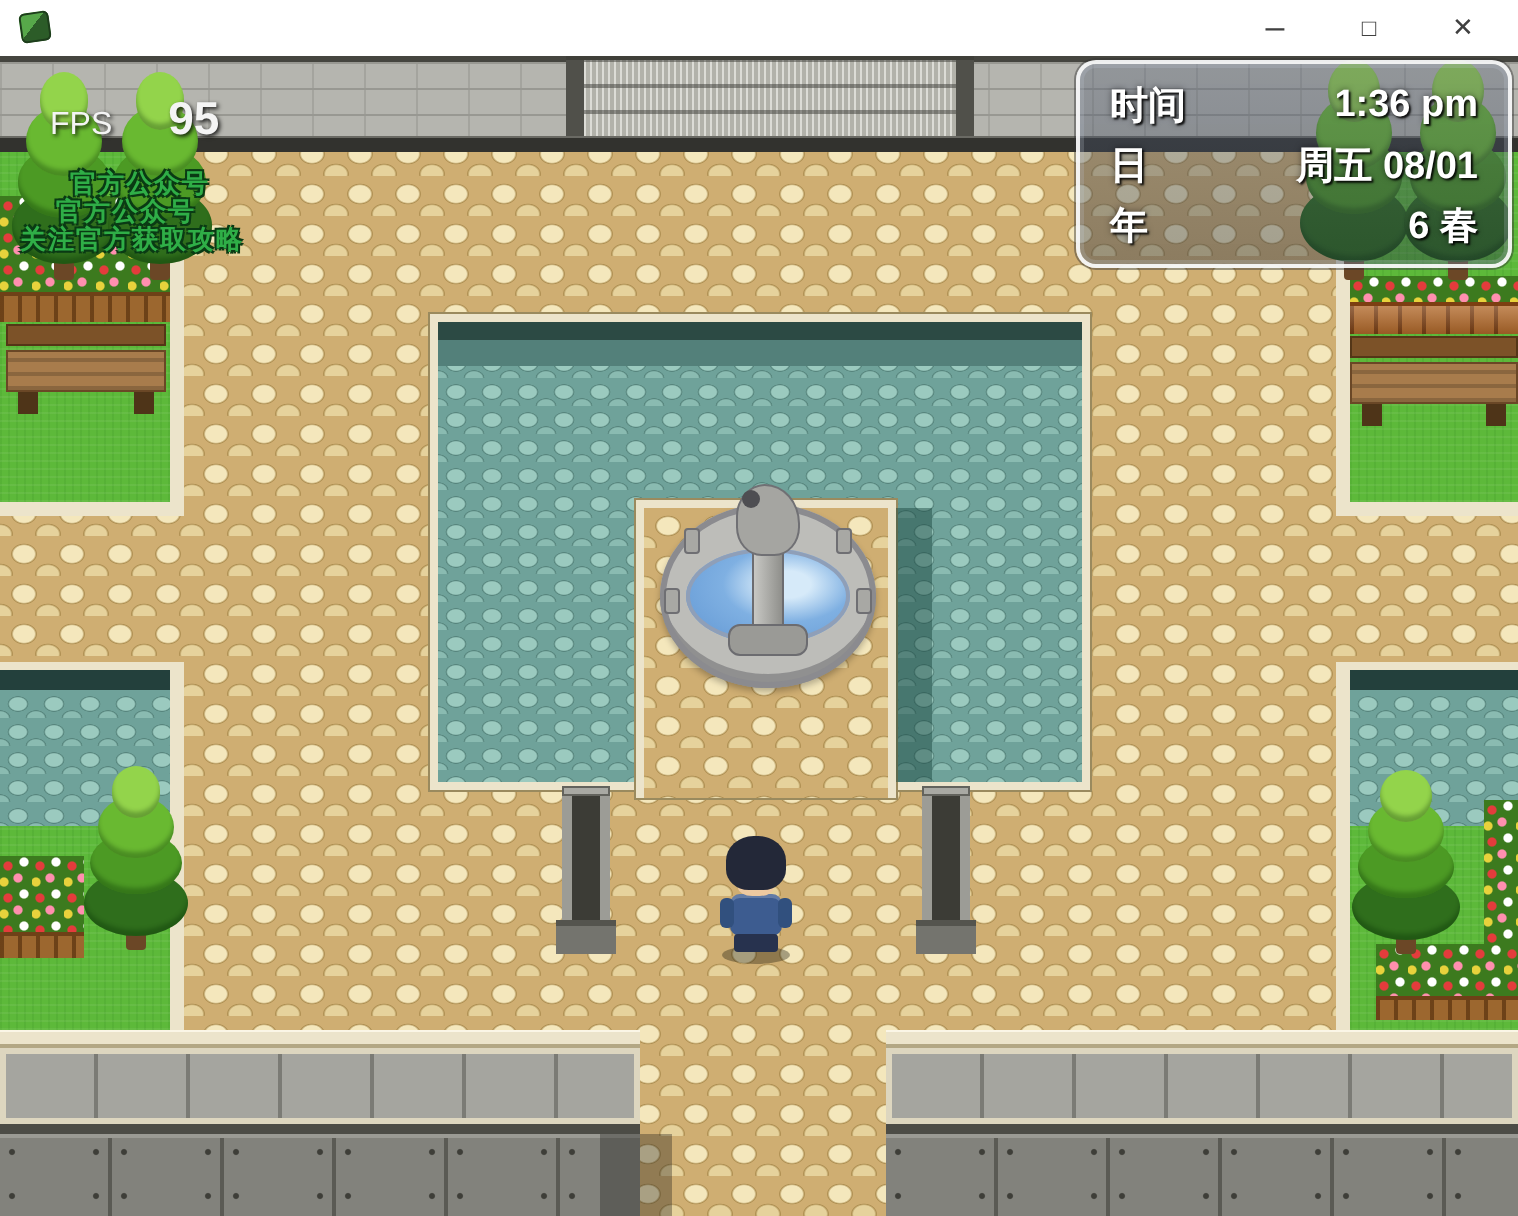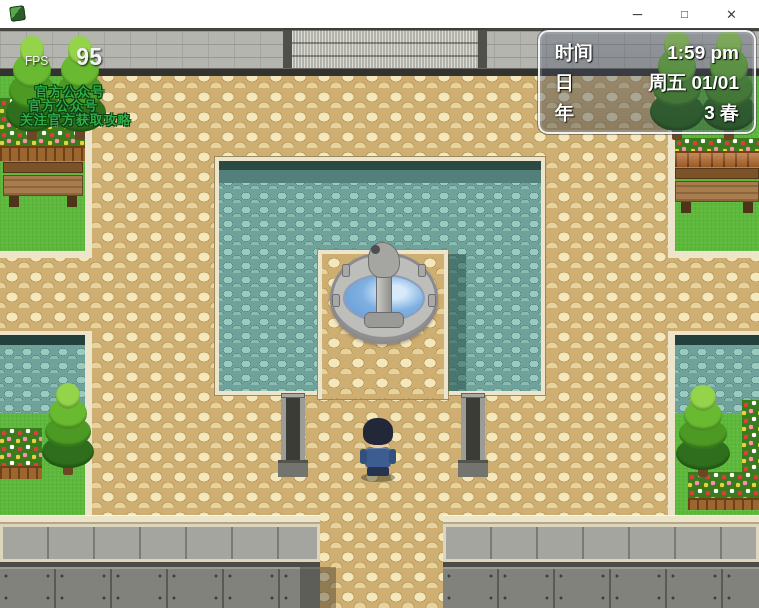--- a/index.html
+++ b/index.html
@@ -119,21 +119,21 @@
     background:linear-gradient(90deg,#c8c8c4,#8f8f8b); border:1px solid #6c6c70; }
   .f-statue { position:absolute; left:38px; top:-10px; width:32px; height:36px; background:#a5a5a1;
     border:1px solid #707074; border-radius:45% 55% 40% 40%; }
   .f-statue::before { content:""; position:absolute; left:2px; top:2px; width:9px; height:9px; background:#4e4e52; border-radius:50%; }
   .f-base { position:absolute; left:34px; top:60px; width:40px; height:16px; background:#9a9a96;
     border:1px solid #6c6c70; border-radius:6px; }
 
   
   .fps { position:absolute; left:25px; top:10px; display:flex; align-items:baseline; color:#f4f4f4;
     text-shadow:1px 1px 2px rgba(0,0,0,.85); }
-  .fps-label { font-size:12px;margin-top:16px; }
+  .fps-label { font-size:16px;margin-top:16px; }
   .fps-value { font-size:23px; font-weight:bold; margin-left:28px; }
 
   .promo { position:absolute; font-size:13px; font-weight:bold; color:#2fae47; white-space:nowrap; letter-spacing:1px;
     text-shadow:1px 1px 0 #0a3a14, -1px 1px 0 #0a3a14, 1px -1px 0 #0a3a14, -1px -1px 0 #0a3a14; }
 
   .time-panel { position:absolute; left:538px; top:2px; width:218px; height:104px; border-radius:10px;
     border:2px solid rgba(248,248,248,.95);
     background:linear-gradient(180deg, rgba(90,100,120,.38), rgba(40,50,70,.40));
     box-shadow:0 0 0 1px rgba(50,50,50,.45), inset 0 0 0 2px rgba(190,200,215,.22);
     padding-top:6px; }
@@ -291,35 +291,35 @@
   <div class="abs tree" style="left:676px;top:357px;width:54px;height:92px">
     <div class="trunk"></div>
       <div class="c1"></div>
       <div class="c2"></div>
       <div class="c3"></div>
       <div class="c4"></div>
   </div>
 
   <div class="promo" style="left:35px;top:55px">官方公众号</div>
   <div class="promo" style="left:28px;top:69px">官方公众号</div>
-  <div class="promo" style="left:20px;top:83px">关注官方获取攻略</div>
+  <div class="promo" style="left:10px;top:83px">关注官方获取攻略</div>
 
   <div class="fps">
     <span class="fps-label">FPS</span>
     <span class="fps-value">95</span>
   </div>
 
   <div class="time-panel">
     <div class="tp-row">
       <span class="tp-label">时间</span>
-      <span class="tp-value">1:59 pm</span>
+      <span class="tp-value">1:36 pm</span>
     </div>
     <div class="tp-row">
       <span class="tp-label">日</span>
-      <span class="tp-value">周五 01/01</span>
+      <span class="tp-value">周五 08/01</span>
     </div>
     <div class="tp-row">
       <span class="tp-label">年</span>
-      <span class="tp-value">3 春</span>
+      <span class="tp-value">6 春</span>
     </div>
   </div>
 
 </div>
 
 </body></html>

